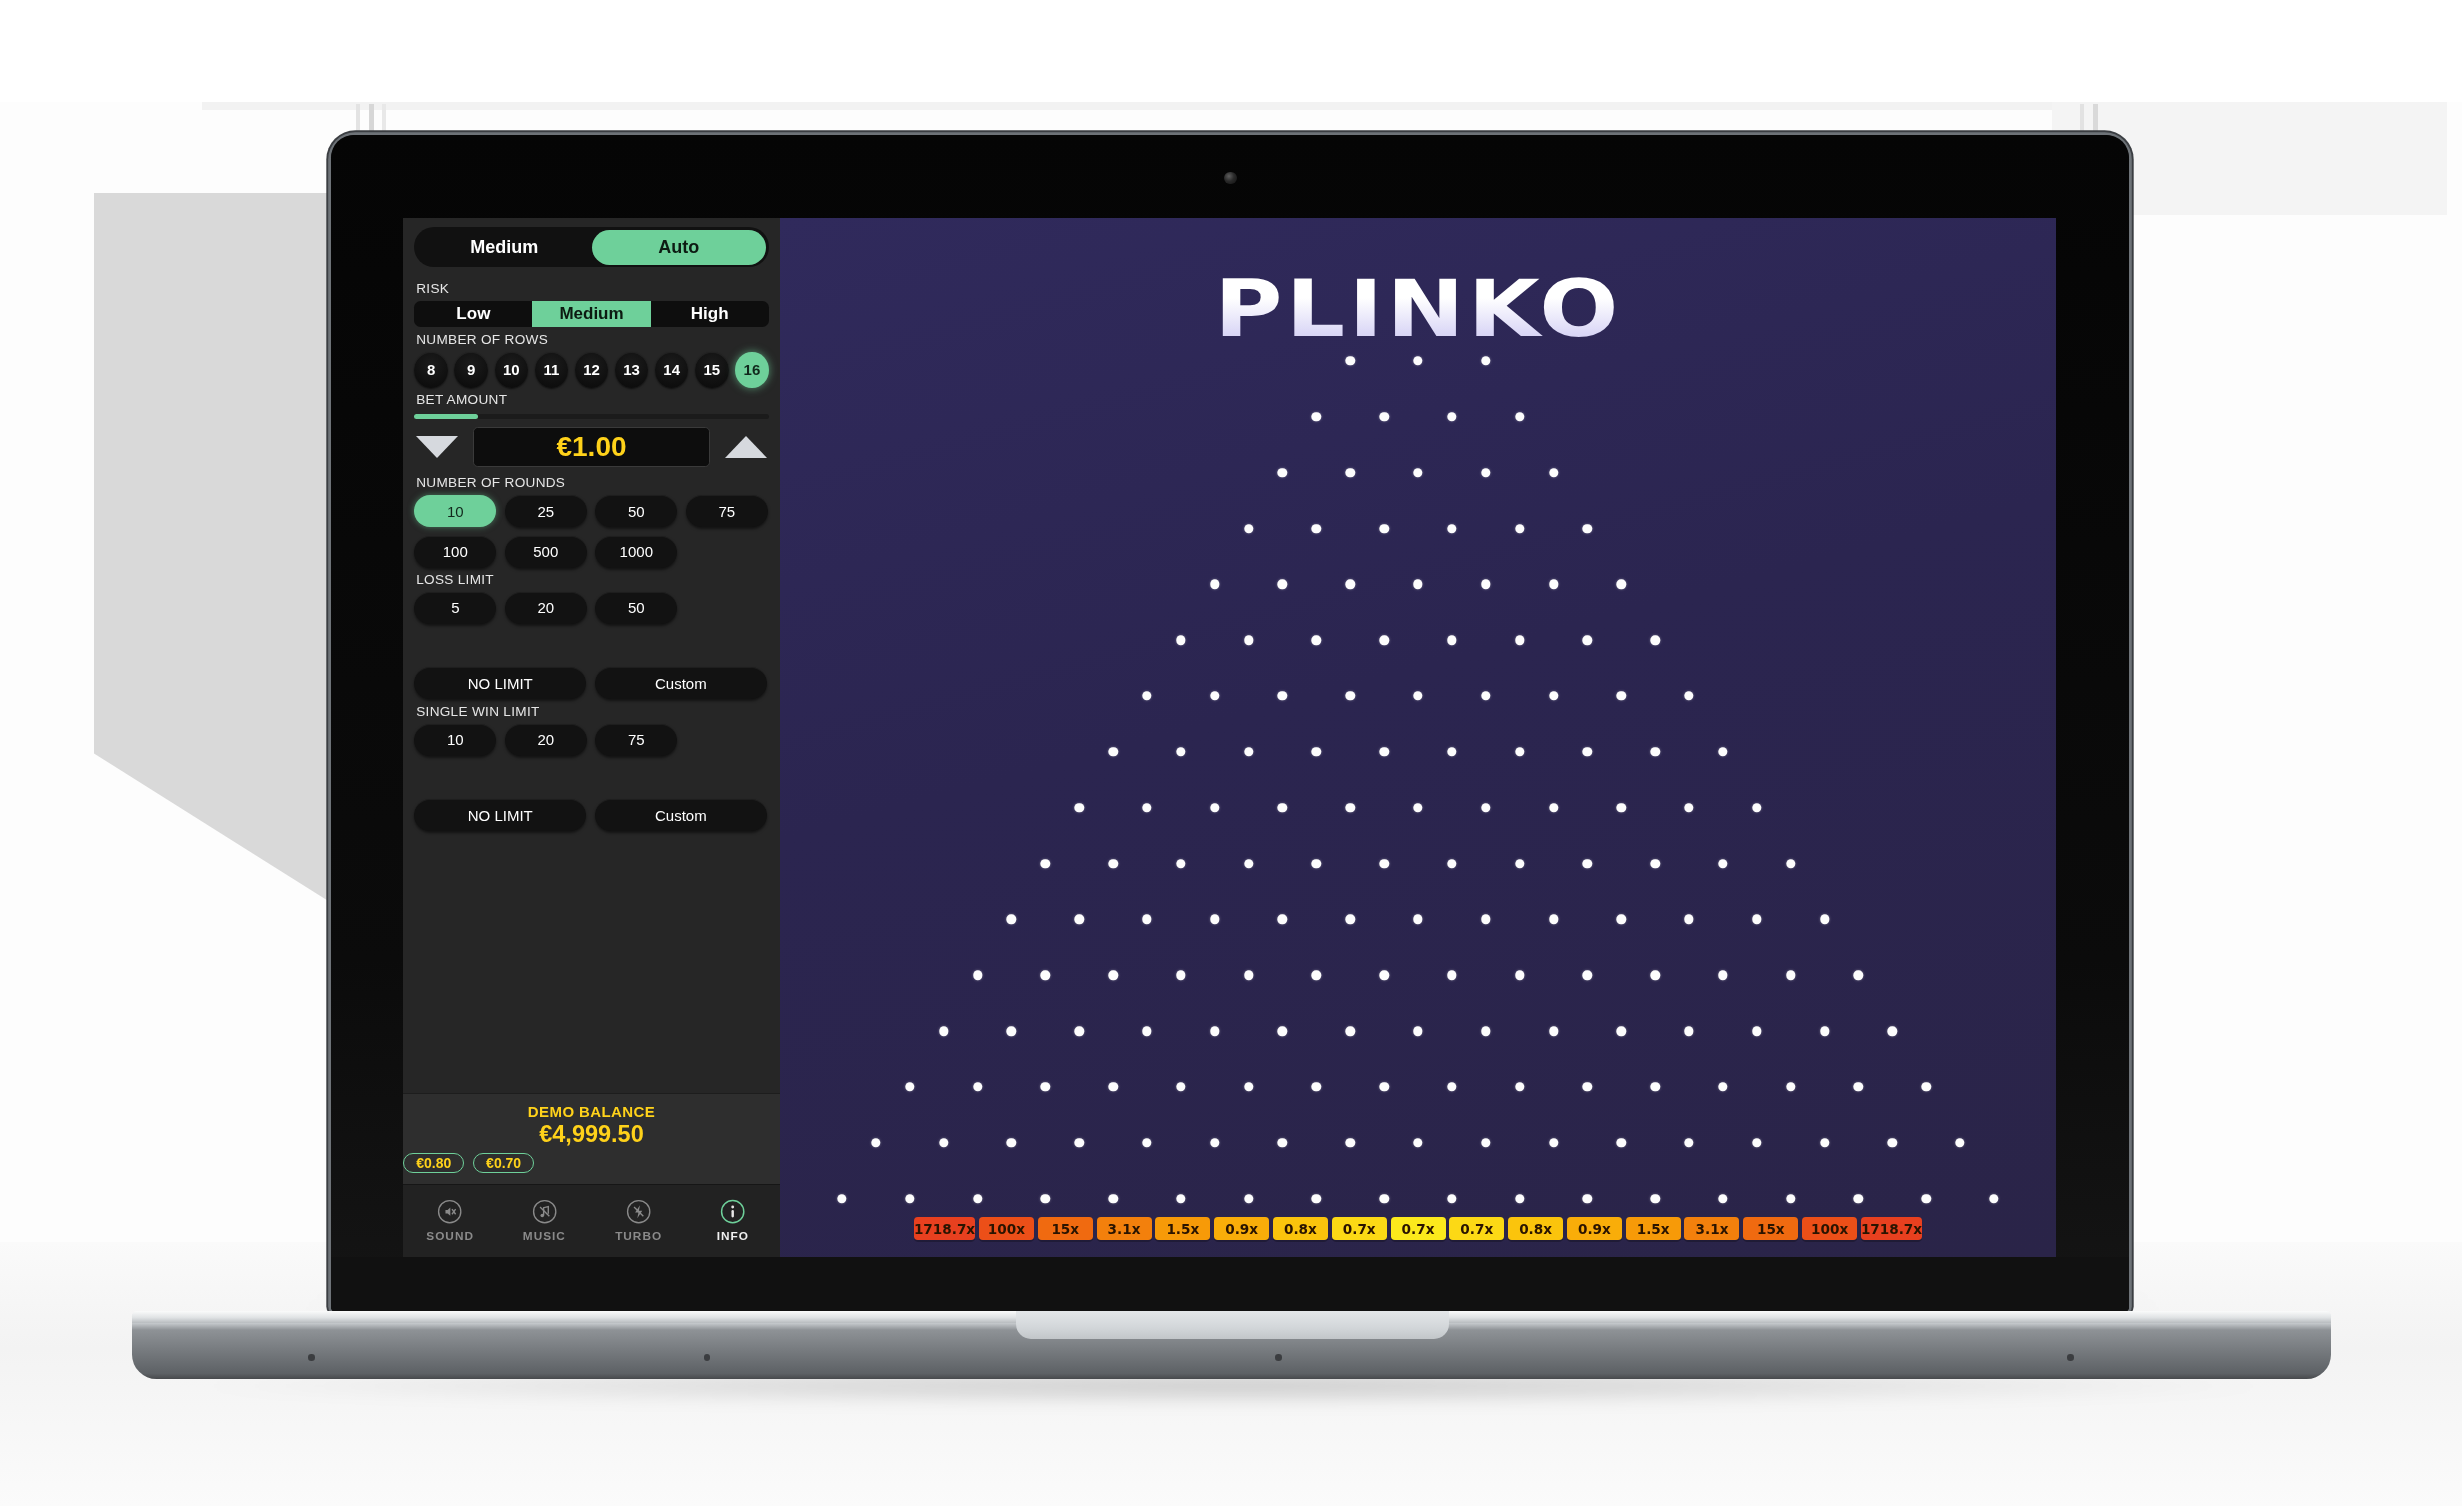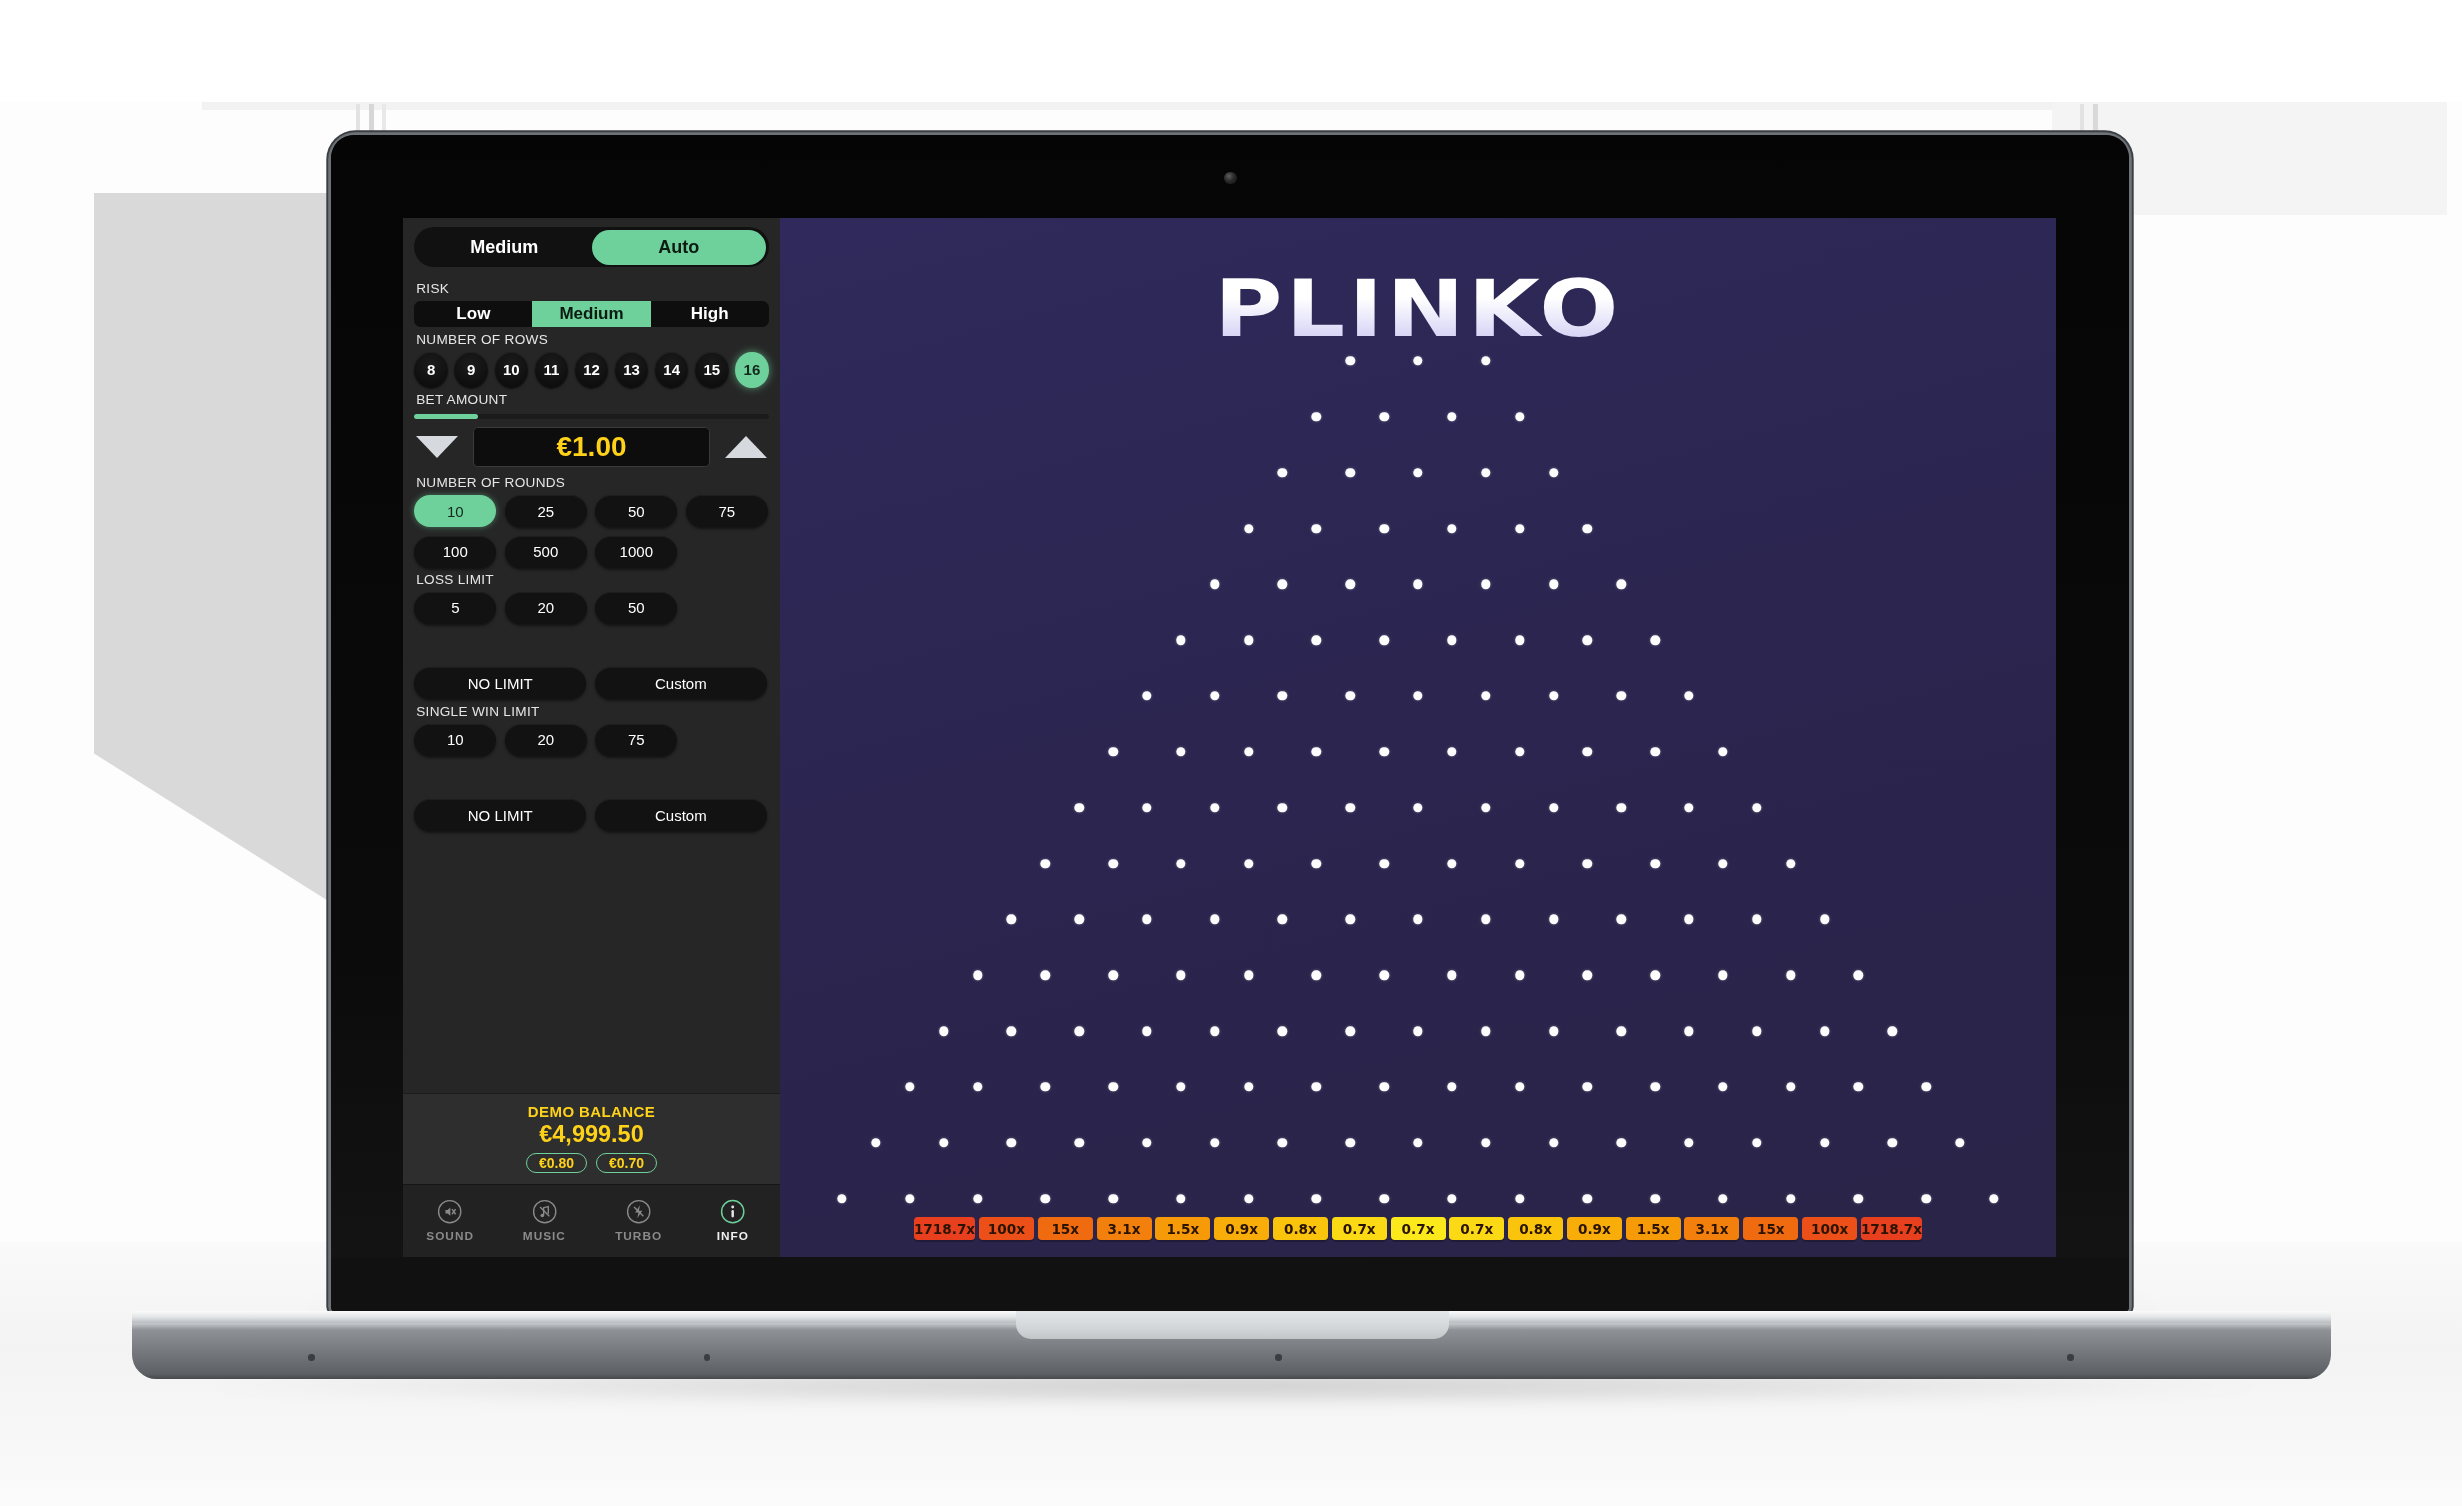--- a/index.html
+++ b/index.html
@@ -125,21 +125,21 @@
     color:#0e2318; font-size:17px; font-weight:700; letter-spacing:1px;
     display:flex; align-items:center; justify-content:center;
     box-shadow:0 1.9px 5.6px rgba(0,0,0,.5);
   }
   .balance-wrap {
     margin:0 -11.3px; background:#2e2e2e; border-top:0.9px solid #1d1d1d;
     padding:9.4px 0 11.3px 0; text-align:center;
   }
   .bal-title { color:#ffd21a; font-size:15px; font-weight:700; letter-spacing:0.4px; }
   .bal-amt { color:#ffd21a; font-size:23.5px; font-weight:800; margin-top:0.9px; }
-  .chips { display:flex; gap:8.5px; justify-content:center; margin-top:4.7px; }
+  .chips { display:flex; gap:8.5px; margin-top:4.7px; }
   .chip { border:1.5px solid #6ed09a; border-radius:940px; color:#ffd21a; font-size:14px;
           font-weight:700; padding:0.9px 12.2px; }
 
   .toolbar {
     margin:0 -11.3px; background:#222; height:73px; display:flex; align-items:center;
     border-top:0.9px solid #161616;
   }
   .tool { flex:1; display:flex; flex-direction:column; align-items:center; gap:4.7px; }
   .tool .tname { font-size:11.8px; letter-spacing:1px; font-weight:700; color:#8a8a8a; }
   .tool.active .tname { color:#f0f0f0; }

